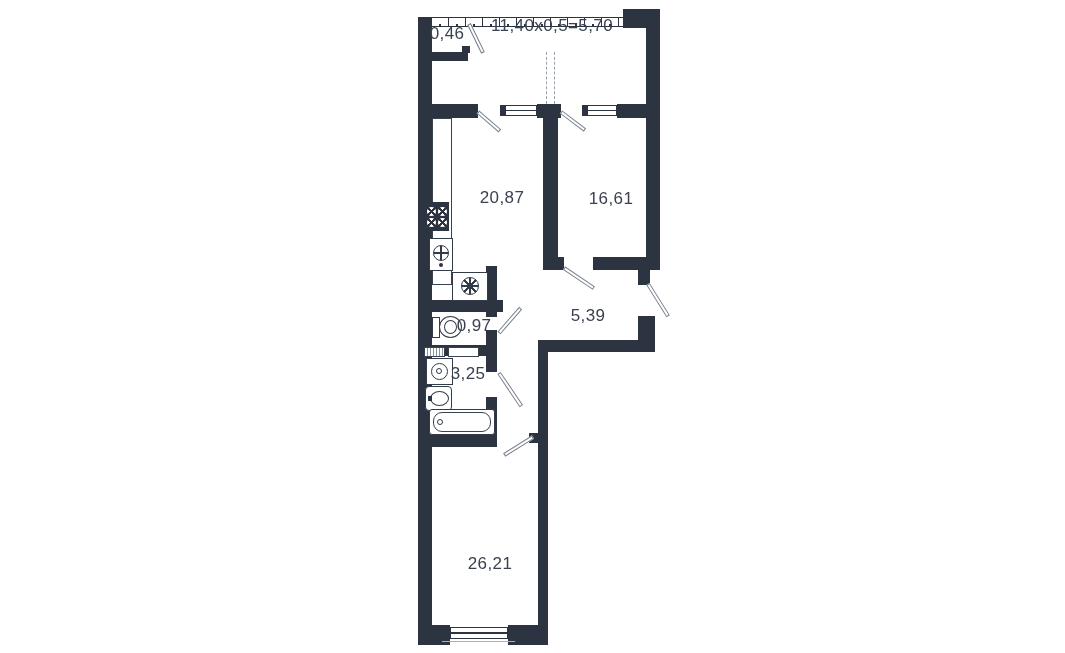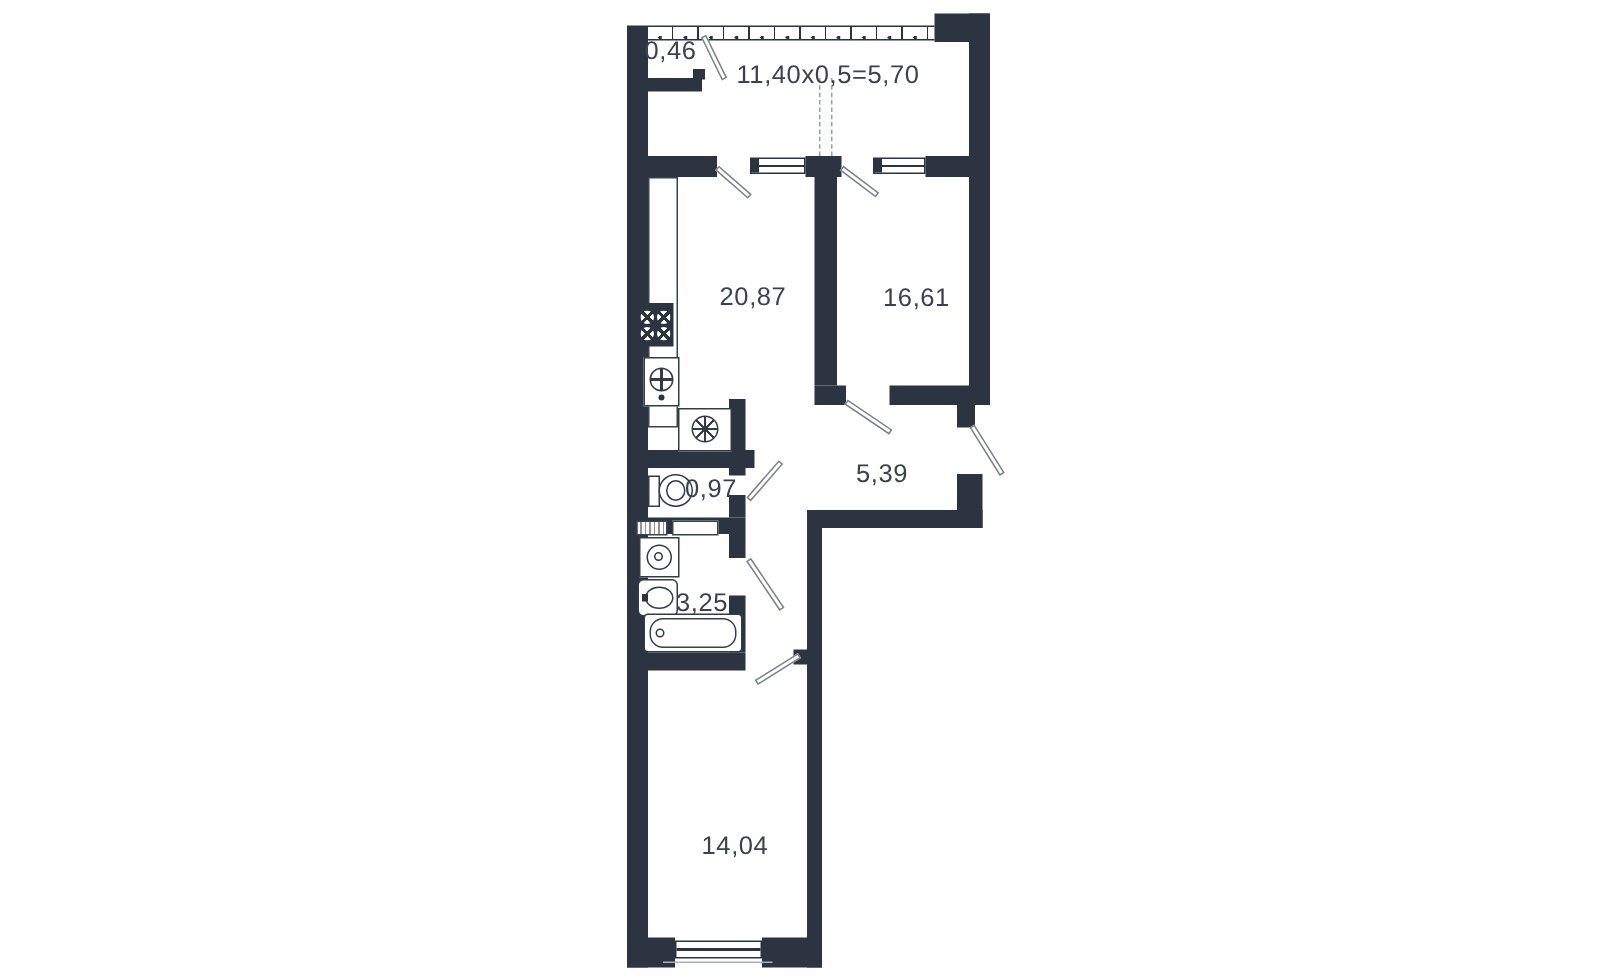--- a/index.html
+++ b/index.html
@@ -118,21 +118,21 @@
   <div class="oval" style="left:431px;top:363px;width:17px;height:17px"></div>
   <div class="oval" style="left:436px;top:368px;width:6px;height:6px"></div>
   <div class="fx" style="left:425px;top:386px;width:27px;height:25px;border-radius:4px"></div>
   <div class="oval" style="left:430px;top:391px;width:19px;height:15px"></div>
   <div class="wall" style="left:428px;top:396px;width:4px;height:5px"></div>
   <div class="fx" style="left:429px;top:409px;width:66px;height:26px;border-radius:3px"></div>
   <div class="thin" style="left:433px;top:412px;width:58px;height:20px;border-radius:9px"></div>
   <div class="oval" style="left:437px;top:419px;width:6px;height:6px"></div>
 
   <div class="label" style="left:447px;top:34px">0,46</div>
-  <div class="label" style="left:552px;top:50px">11,40x0,5=5,70</div>
+  <div class="label" style="left:552px;top:26px">11,40x0,5=5,70</div>
   <div class="label" style="left:502px;top:198px">20,87</div>
   <div class="label" style="left:611px;top:199px">16,61</div>
   <div class="label" style="left:588px;top:316px">5,39</div>
   <div class="label" style="left:474px;top:326px">0,97</div>
-  <div class="label" style="left:468px;top:402px">3,25</div>
-  <div class="label" style="left:490px;top:564px">14,04</div>
+  <div class="label" style="left:468px;top:374px">3,25</div>
+  <div class="label" style="left:490px;top:564px">26,21</div>
 
 </div>
 
 </body></html>

